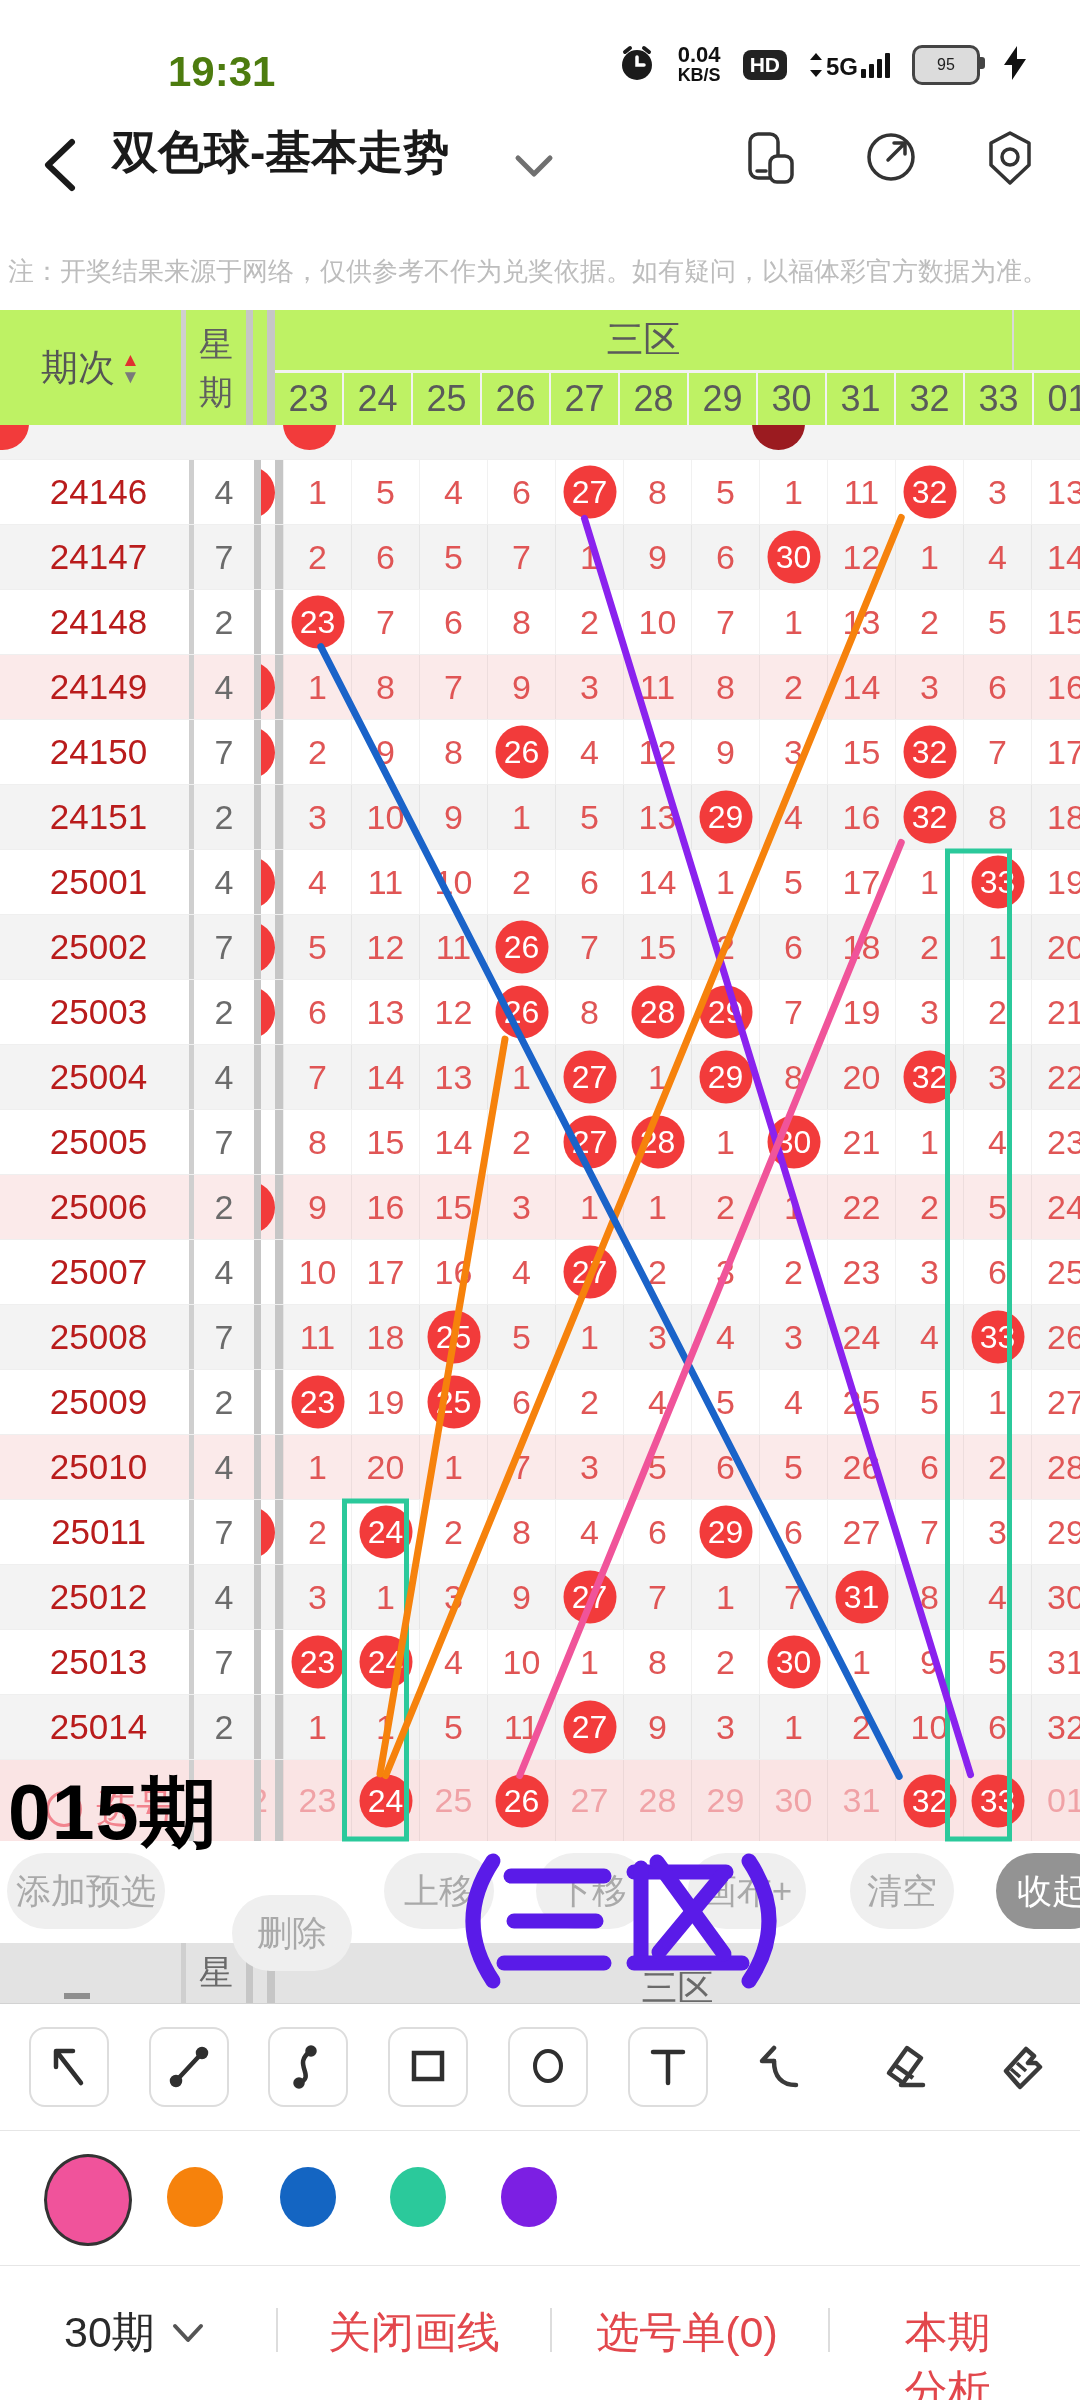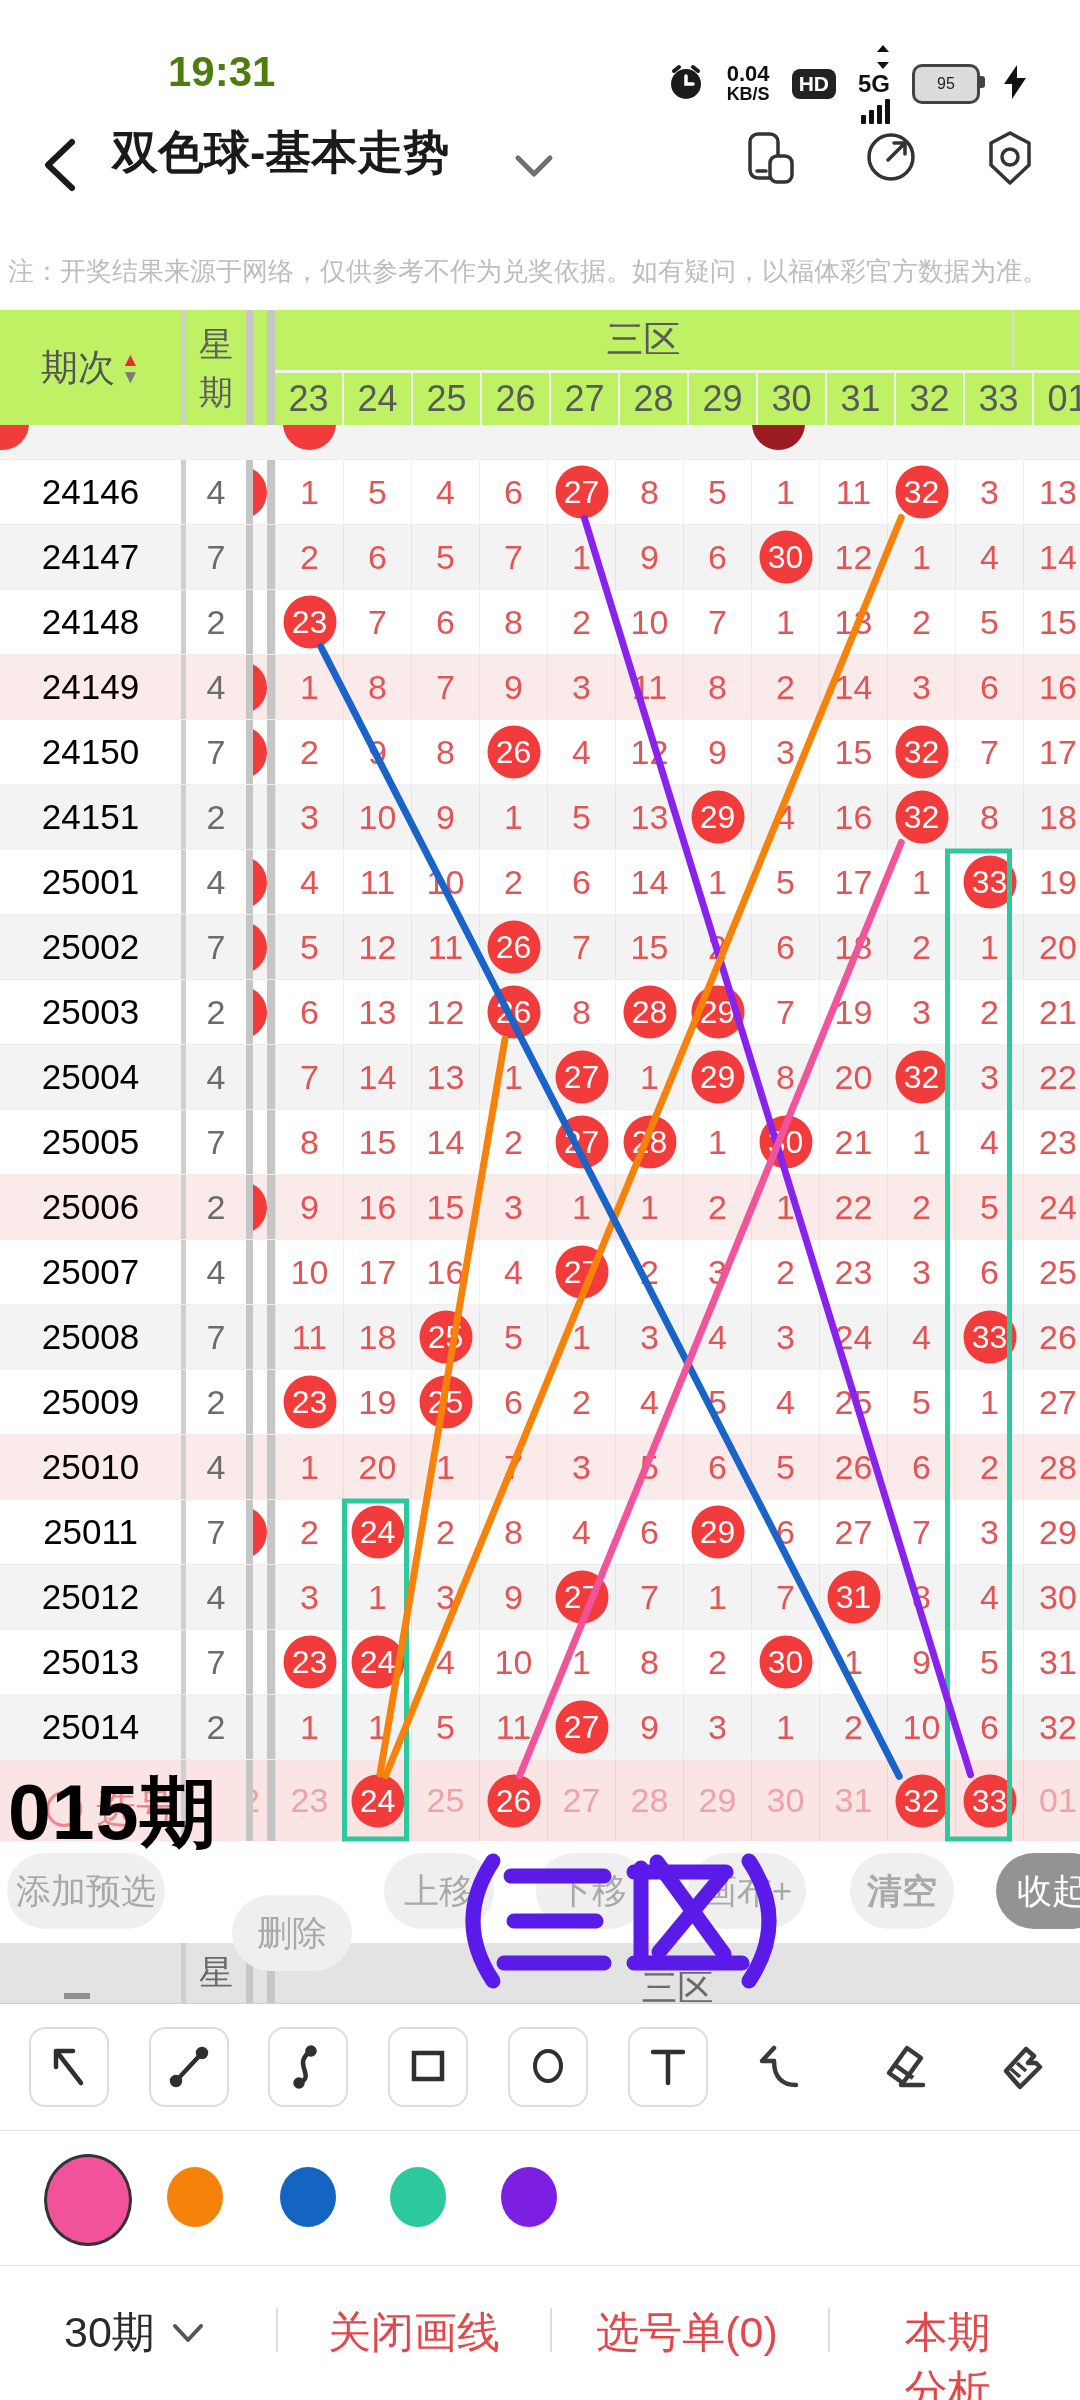--- a/index.html
+++ b/index.html
@@ -5,21 +5,21 @@
   html,body{margin:0;padding:0;}
   body{width:1080px;height:2400px;position:relative;background:#fff;overflow:hidden;
        font-family:"Liberation Sans","DejaVu Sans",sans-serif;}
   
   .statusbar{position:absolute;left:0;top:0;width:1080px;height:100px;}
   .time{position:absolute;left:168px;top:48px;font-size:42px;font-weight:600;color:#4d7c0f;}
   .st-right{position:absolute;right:52px;top:44px;display:flex;align-items:center;gap:22px;}
   .speed{display:flex;flex-direction:column;align-items:center;line-height:21px;color:#111;font-weight:700;}
   .speed .v{font-size:22px;} .speed .u{font-size:18px;}
   .hdbadge{background:#222;color:#fff;font-size:21px;font-weight:700;border-radius:8px;padding:3px 7px;}
-  .net{display:flex;align-items:flex-end;gap:3px;color:#111;flex-direction:column;}
+  .net{display:flex;align-items:flex-end;gap:3px;color:#111;}
   .net .g5{font-size:24px;font-weight:700;line-height:22px;}
   .bars{display:flex;align-items:flex-end;gap:3px;height:26px;}
   .bars i{display:block;width:5px;background:#111;border-radius:1px;}
   .battery{position:relative;width:62px;height:34px;border:3px solid #444;border-radius:10px;
            background:#dcdcdc;display:flex;align-items:center;justify-content:center;
            font-size:16px;color:#222;}
   .battery:after{content:"";position:absolute;right:-8px;top:9px;width:5px;height:12px;background:#444;border-radius:0 3px 3px 0;}
   
   .navbar{position:absolute;left:0;top:100px;width:1080px;height:130px;}
   .page-title{position:absolute;left:112px;top:22px;font-size:46px;font-weight:700;color:#1a1a1a;}
@@ -43,21 +43,21 @@
   .h-group{height:60px;display:flex;border-bottom:3px solid #f2f2f2;}
   .h-group-main{width:737px;display:flex;align-items:center;justify-content:center;
                 font-size:37px;color:#5a5a5a;}
   .h-group-next{flex:1;border-left:2px solid #d9d9d9;}
   .h-nums{height:52px;display:flex;}
   .h-ncell{width:67px;flex:none;display:flex;align-items:center;justify-content:center;
            font-size:36px;color:#5a5a5a;border-left:2px solid #f2f2f2;}
   .h-ncell:first-child{border-left:none;}
   .row{display:flex;height:65px;box-sizing:border-box;border-bottom:1px solid #EFEFEF;position:relative;}
   .bg-white{background:#fff;} .bg-gray{background:#F3F3F3;} .bg-pink{background:#FBEAEA;}
-  .row .c-period{font-size:35px;color:#000000;}
+  .row .c-period{font-size:35px;color:#b91c1c;margin-left:8px;}
   .row .c-week{font-size:34px;color:#6b6b6b;}
   .c-num{width:67px;flex:none;position:relative;display:flex;align-items:center;justify-content:center;
          font-size:34px;color:#E05555;border-left:1px solid rgba(0,0,0,0.055);}
   .c-right{width:68px;flex:none;display:flex;align-items:center;justify-content:center;
            font-size:34px;color:#E05555;border-left:1px solid rgba(0,0,0,0.055);}
   .ball{position:absolute;left:50%;top:50%;transform:translate(-50%,-50%);width:53px;height:53px;
         border-radius:50%;background:#F23B3B;color:#fff;display:flex;align-items:center;
         justify-content:center;font-size:32px;}
   .arcball{position:absolute;top:50%;left:-39px;margin-top:-26px;width:53px;height:53px;border-radius:50%;background:#F23B3B;}
   .partial{height:35px;overflow:hidden;position:relative;}
@@ -737,21 +737,21 @@
   <span class="txt">选号</span>
 </div>
 <div class="big-label">015期</div>
 
 <div id="buttons">
     <div class="pill" style="left: 7px; width: 158px;">添加预选</div>
     <div class="pill" style="left: 232px; width: 120px; margin-top: 42px;">删除</div>
     <div class="pill" style="left: 384px; width: 110px;">上移</div>
     <div class="pill" style="left: 536px; width: 112px;">下移</div>
     <div class="pill" style="left: 688px; width: 118px;">画布+</div>
-    <div class="pill" style="left: 850px; width: 104px; font-weight: bold;">清空</div>
+    <div class="pill" style="left: 850px; width: 104px;">清空</div>
     <div class="pill dark" style="left: 996px; width: 112px;">收起</div>
   </div>
 
 <div class="miniheader">
   <div class="c-period">
       <span class="mini-dash"></span>
     </div>
   <div class="vl1"></div>
   <div class="c-week">星</div>
   <div class="vl2"></div>

